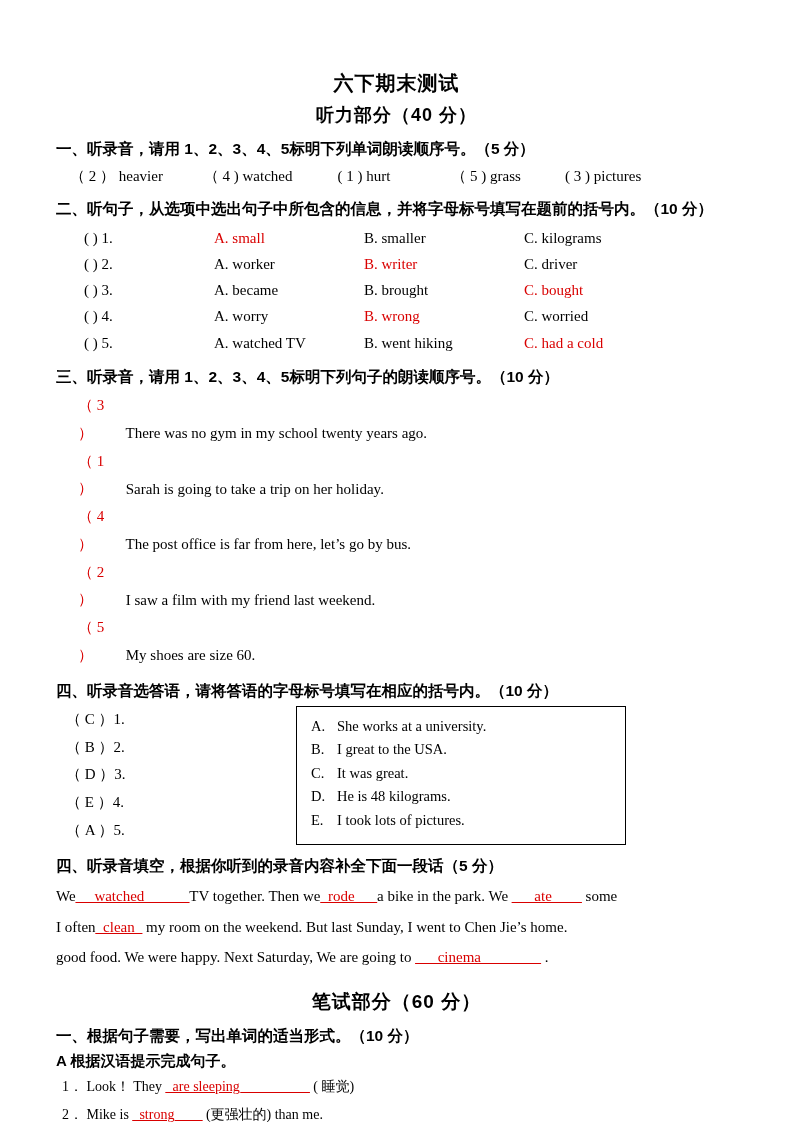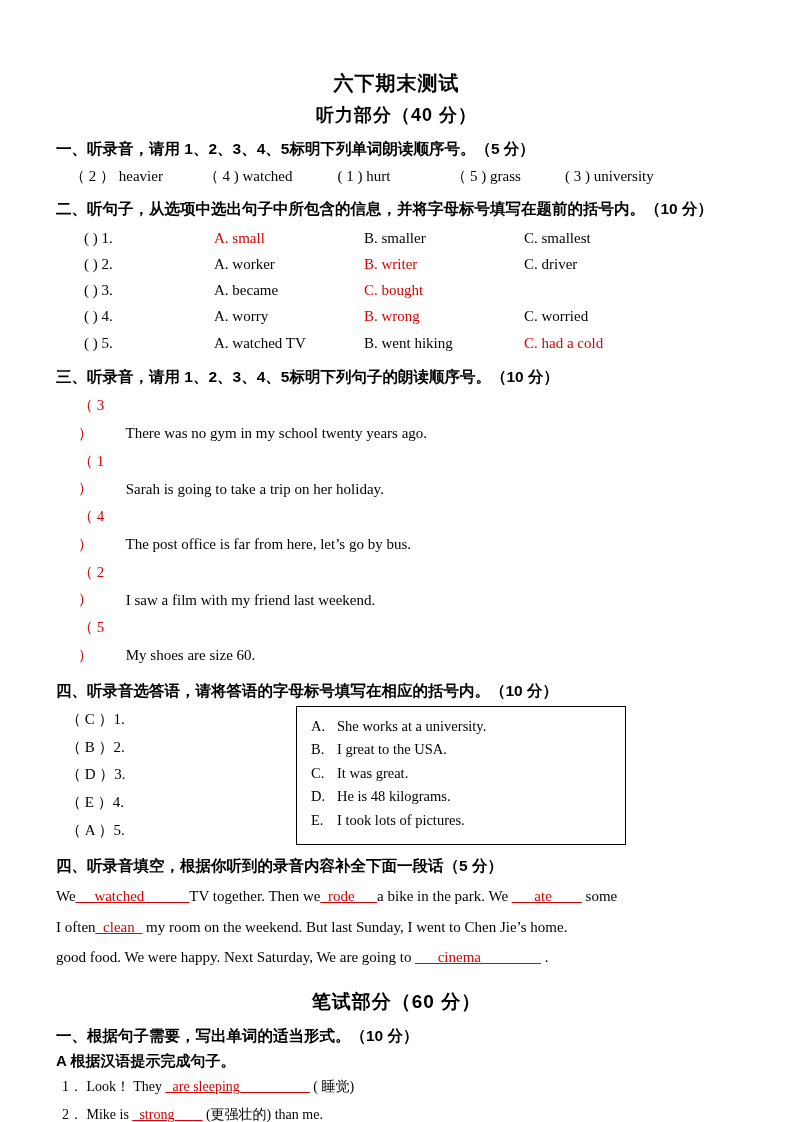--- a/index.html
+++ b/index.html
@@ -141,41 +141,42 @@
     <span class="item" style="width:110px">
       <span>(  1 )</span>
       <span>hurt</span>
     </span>
     <span class="item" style="width:110px">
       <span>（ 5 )</span>
       <span>grass</span>
     </span>
     <span class="item">
       <span>(  3  )</span>
-      <span>university</span>
+      <span>pictures</span>
     </span>
   </div>
 
   <div class="sec-head">二、听句子，从选项中选出句子中所包含的信息，并将字母标号填写在题前的括号内。（10 分）</div>
 
   <div class="mcq">
     <span class="lead">(         ) 1.</span>
     <span class="opt-a red">A. small</span>
     <span class="opt-b">B. smaller</span>
-    <span class="opt-c">C. smallest</span>
+    <span class="opt-c">C. kilograms</span>
   </div>
   <div class="mcq">
     <span class="lead">(         ) 2.</span>
     <span class="opt-a">A. worker</span>
     <span class="opt-b red">B. writer</span>
     <span class="opt-c">C. driver</span>
   </div>
   <div class="mcq">
     <span class="lead">(         ) 3.</span>
     <span class="opt-a">A. became</span>
+    <span class="opt-b">B. brought</span>
     <span class="opt-c red">C. bought</span>
   </div>
   <div class="mcq">
     <span class="lead">(         ) 4.</span>
     <span class="opt-a">A. worry</span>
     <span class="opt-b red">B. wrong</span>
     <span class="opt-c">C. worried</span>
   </div>
   <div class="mcq">
     <span class="lead">(         ) 5.</span>

